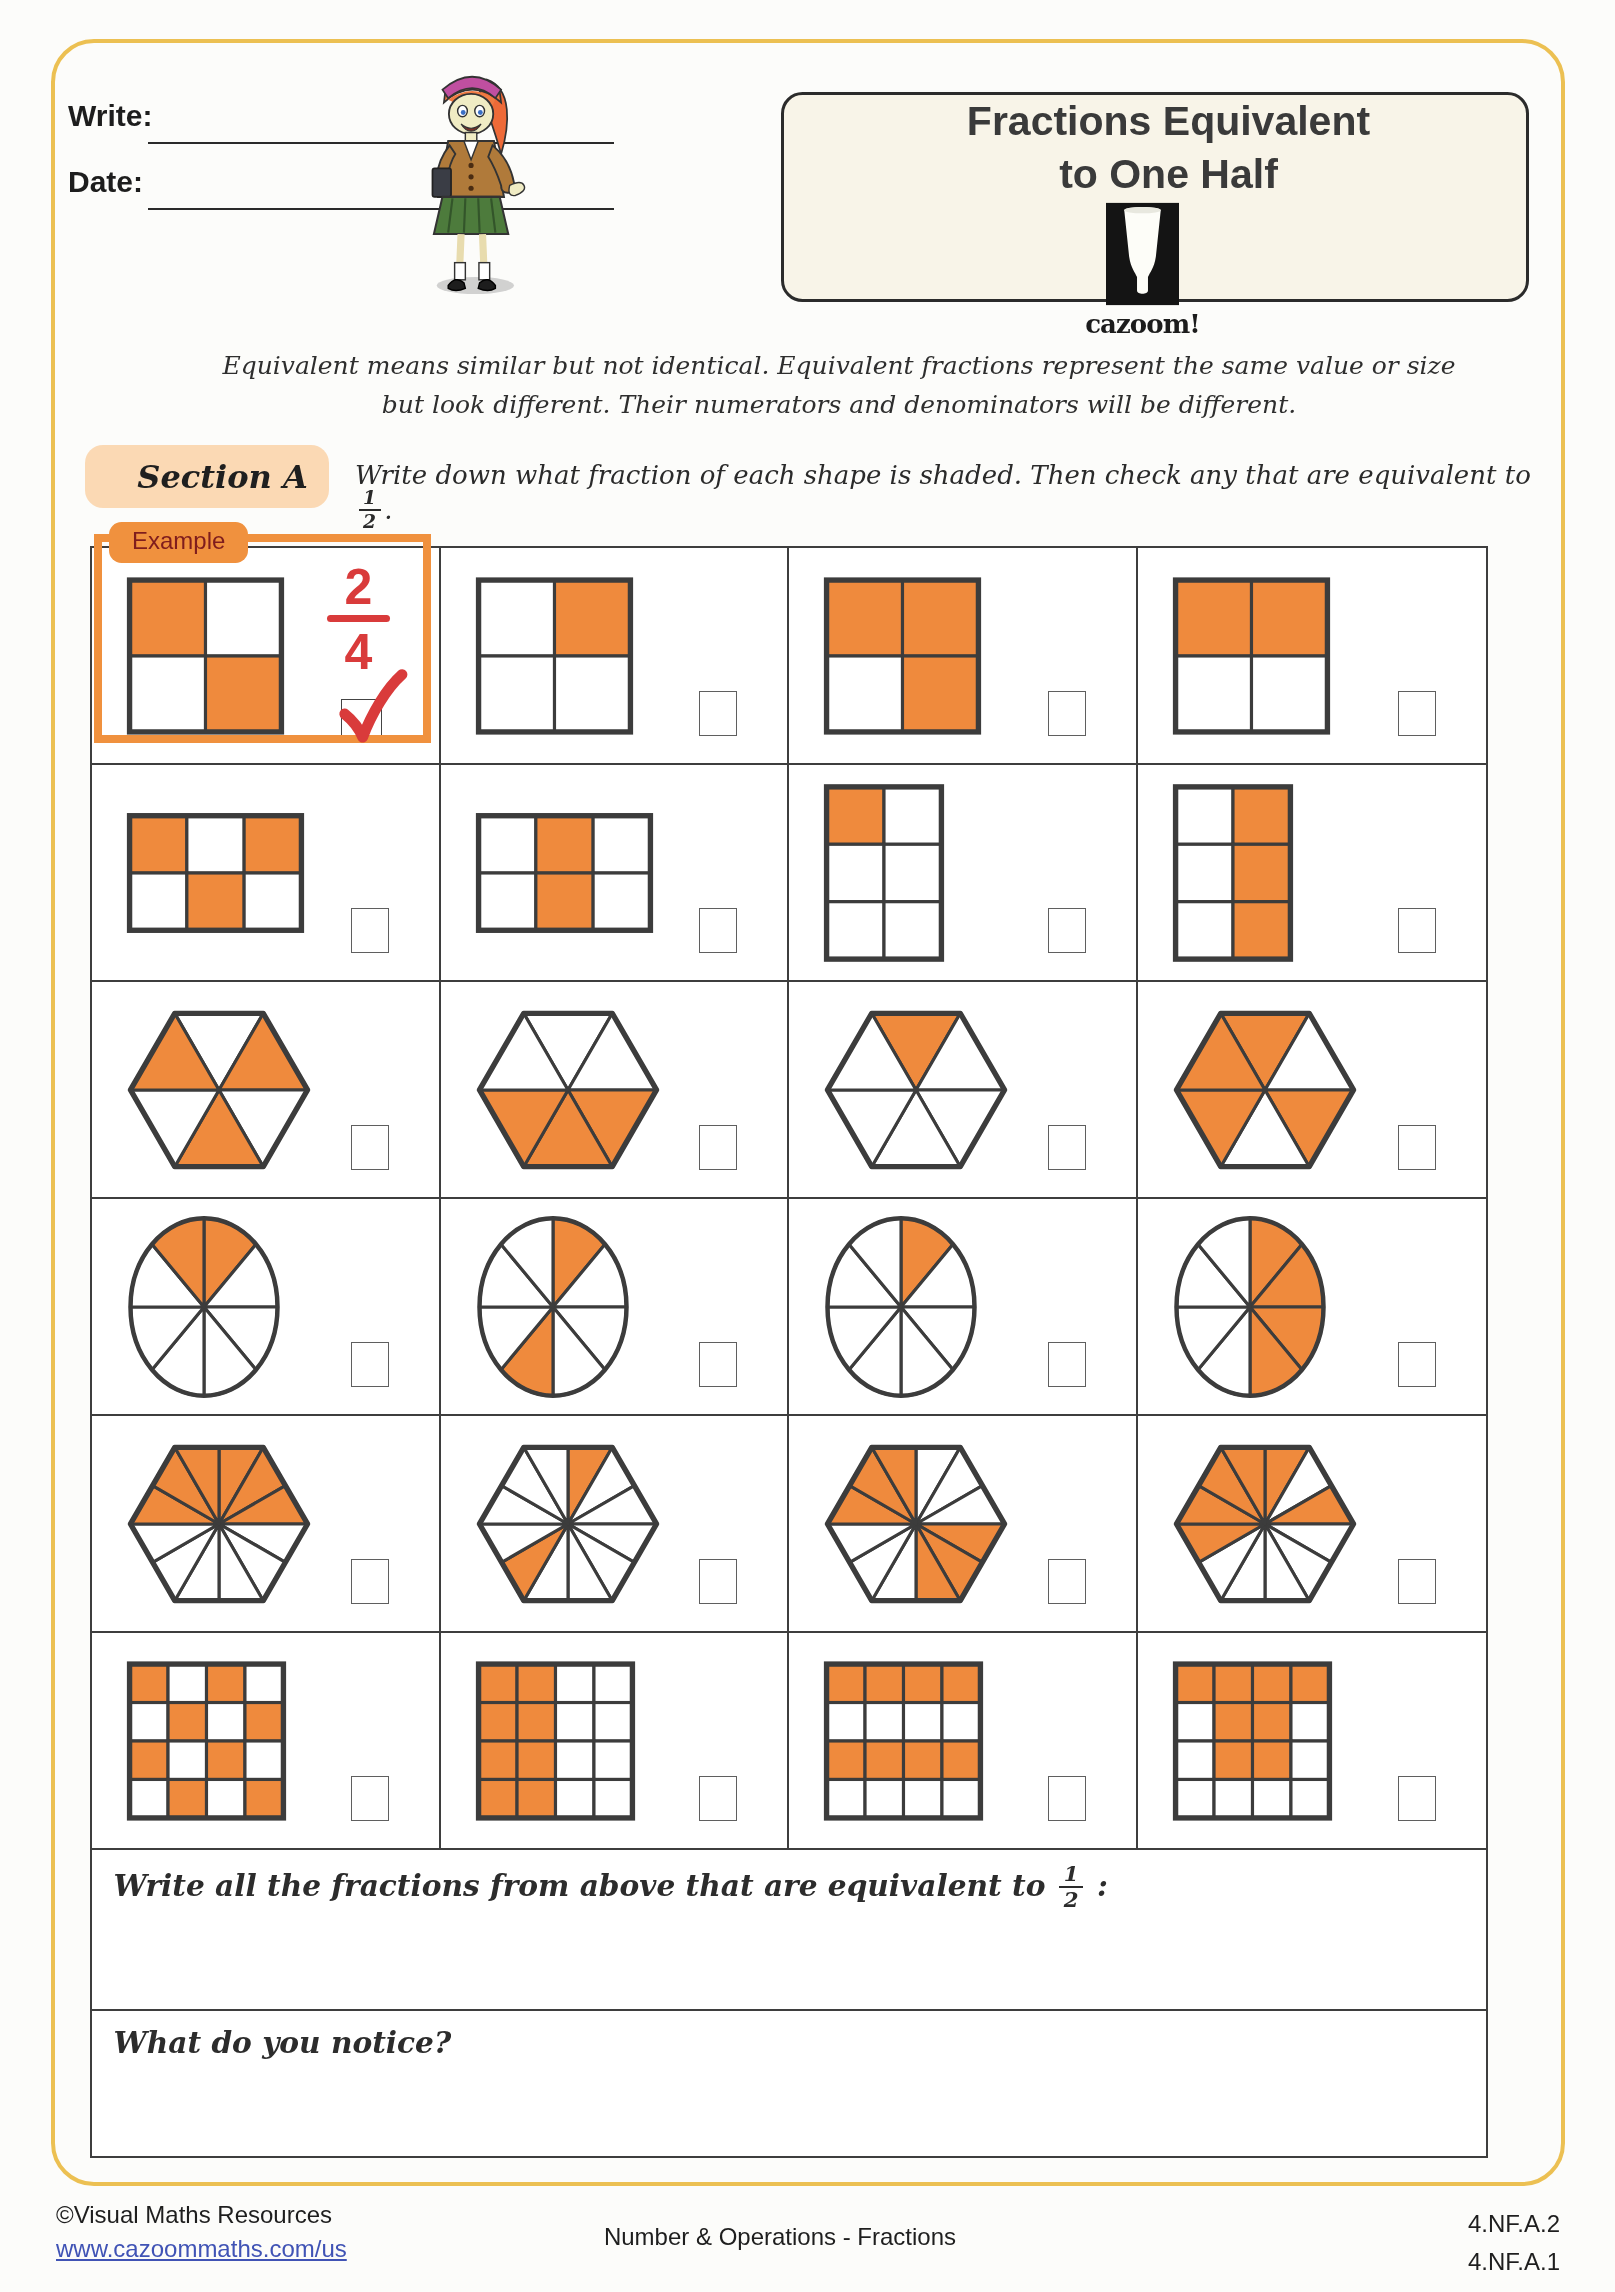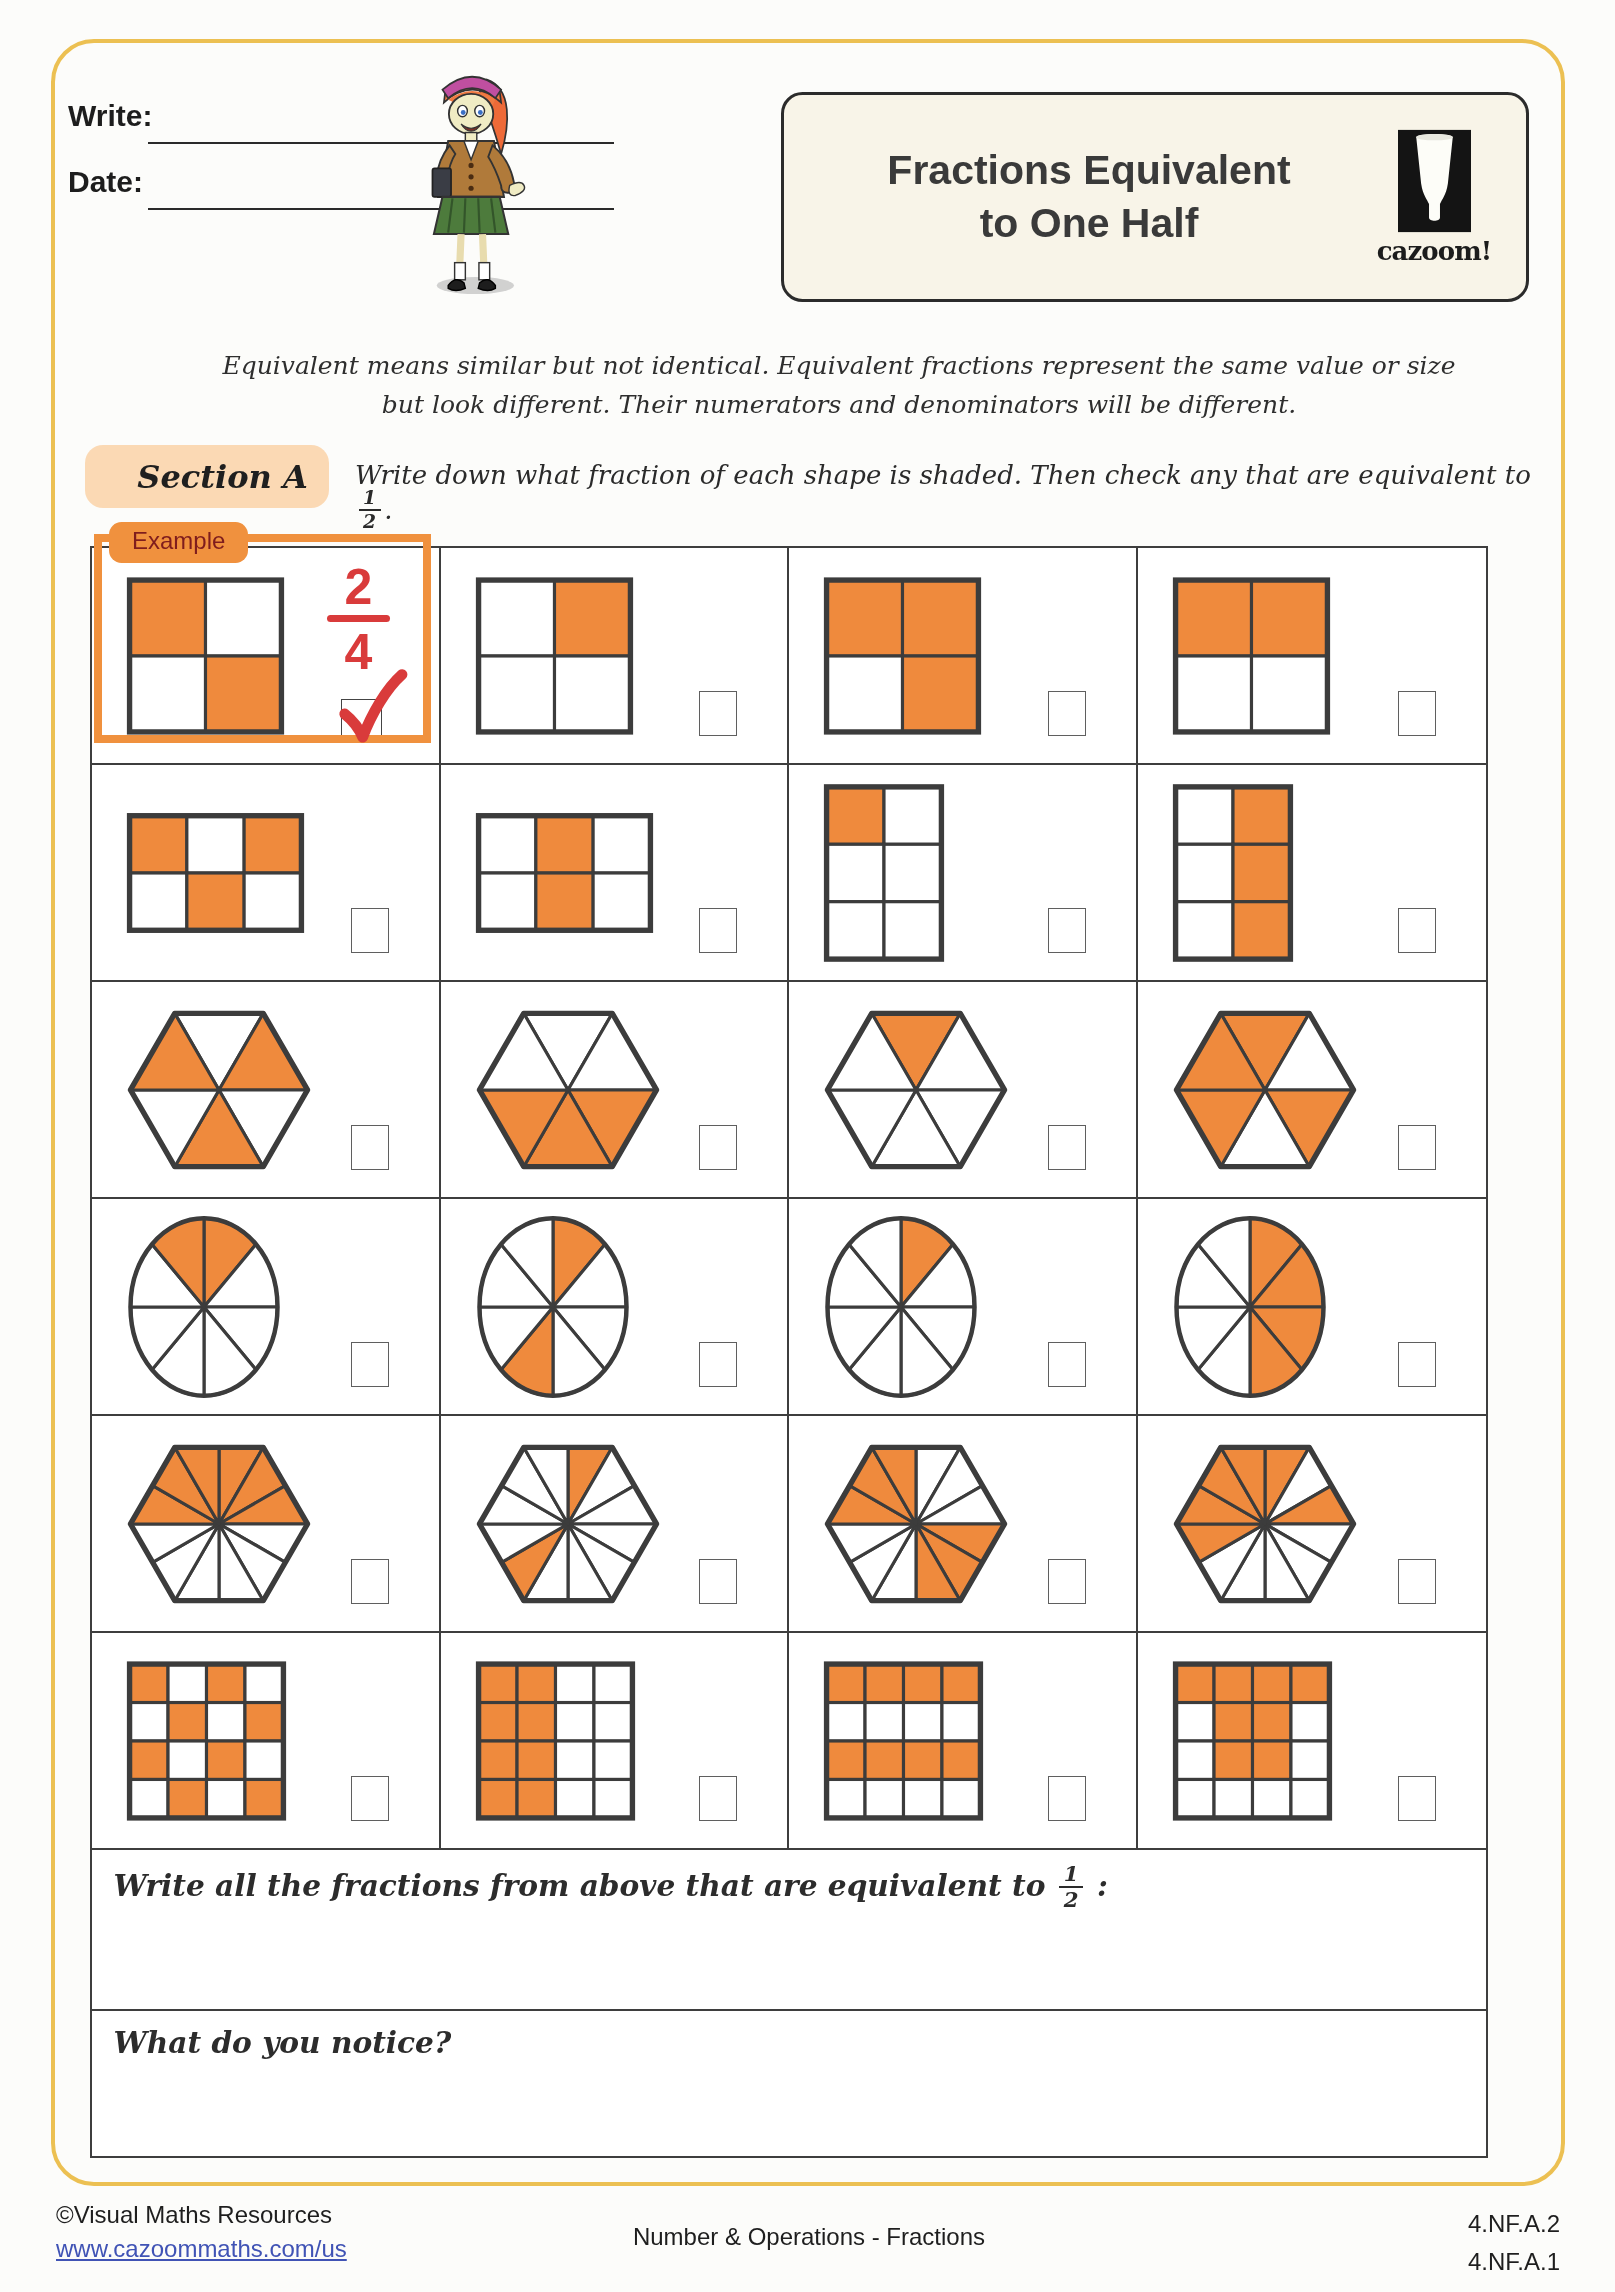--- a/index.html
+++ b/index.html
@@ -6,21 +6,21 @@
   #page{position:relative;width:1616px;height:2293px;background:#fcfcfa;overflow:hidden;
         font-family:"Liberation Sans",sans-serif;
         --orange:#EF8A3D;--red:#D93B3B;--dark:#3E3E3E;--frame:#ECC052;}
   .abs{position:absolute;}
   
   #frame{left:51px;top:39px;width:1506px;height:2139px;border:4.5px solid var(--frame);border-radius:43px;}
   
   .hdr-label{font-weight:bold;font-size:30px;color:#1d1d1d;}
   .hdr-line{height:0;border-bottom:2.7px solid #2a2a2a;}
   
-  #title-box{left:781px;top:92px;width:742px;height:204px;background:#f8f4e8;border:3.6px solid #2b2b2b;border-radius:21.5px;display:flex;align-items:center;}
+  #title-box{left:781px;top:92px;width:742px;height:204px;background:#f8f4e8;border:3.6px solid #2b2b2b;border-radius:21.5px;display:flex;align-items:center;flex-direction:column;}
   #title-text{flex:1;text-align:center;font-weight:bold;font-size:41px;line-height:1.3;color:#3a3a3a;padding-left:27px;}
   #logo{width:134px;margin-right:25px;text-align:center;}
   #logo-word{font-family:"DejaVu Serif",serif;font-weight:bold;font-size:26px;color:#1c1c1c;letter-spacing:-0.9px;}
   
   .serif-i{font-family:"DejaVu Serif",serif;font-style:italic;padding-left:31px;}
   #desc{left:0;top:347px;width:1616px;text-align:center;font-size:25px;color:#2e2e2e;line-height:1.55;}
   #section-badge{left:85px;top:445px;width:213px;height:63px;background:#fbd9b4;border-radius:18px;display:flex;align-items:center;justify-content:center;font-weight:bold;font-size:32px;color:#1f1f1f;}
   #instruction{left:324px;top:460px;width:1200px;font-size:26px;color:#2a2a2a;}
   .inline-frac{display:inline-block;vertical-align:middle;text-align:center;font-weight:bold;font-size:0.72em;line-height:1.05;margin:0 3.6px;position:relative;top:-1.8px;}
   .inline-frac .num{display:block;border-bottom:2.7px solid currentColor;padding:0 4.5px 0.9px;}
@@ -489,20 +489,20 @@
         <span>:</span>
       </div>
     </div>
     <div class="prompt-row notice-row">
       <div class="prompt-text">What do you notice?</div>
     </div>
   </div>
 
   <div class="abs footer-txt" style="left:56px;top:2201px;">©Visual Maths Resources</div>
   <div class="abs footer-txt" id="footer-url" style="left:56px;top:2235px;">www.cazoommaths.com/us</div>
-  <div class="abs footer-txt" style="left:0;top:2223px;width:1560px;text-align:center;padding-left:29px;">Number &amp; Operations - Fractions</div>
+  <div class="abs footer-txt" style="left:0;top:2223px;width:1560px;text-align:center;">Number &amp; Operations - Fractions</div>
   <div class="abs footer-txt" id="footer-standards" style="right:56px;top:2196px;">
     <div>4.NF.A.2</div>
     <div>4.NF.A.1</div>
   </div>
 
 </div>
 
 
 </body></html>

